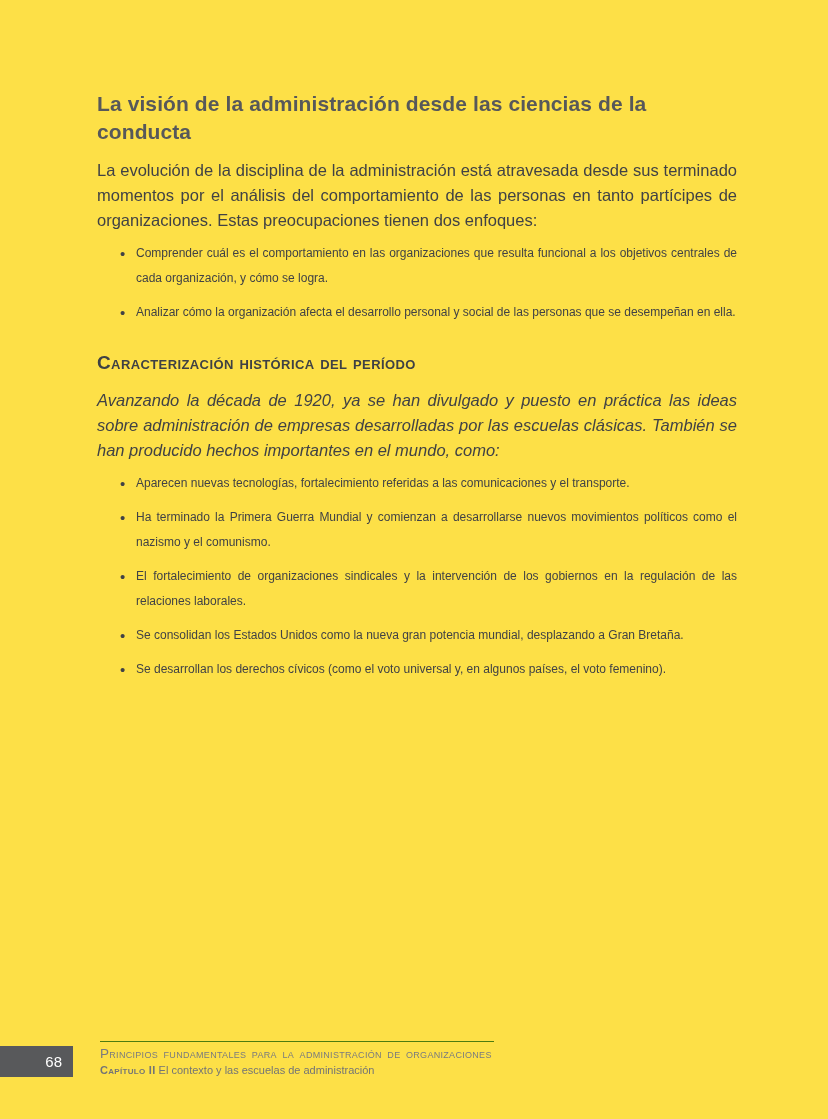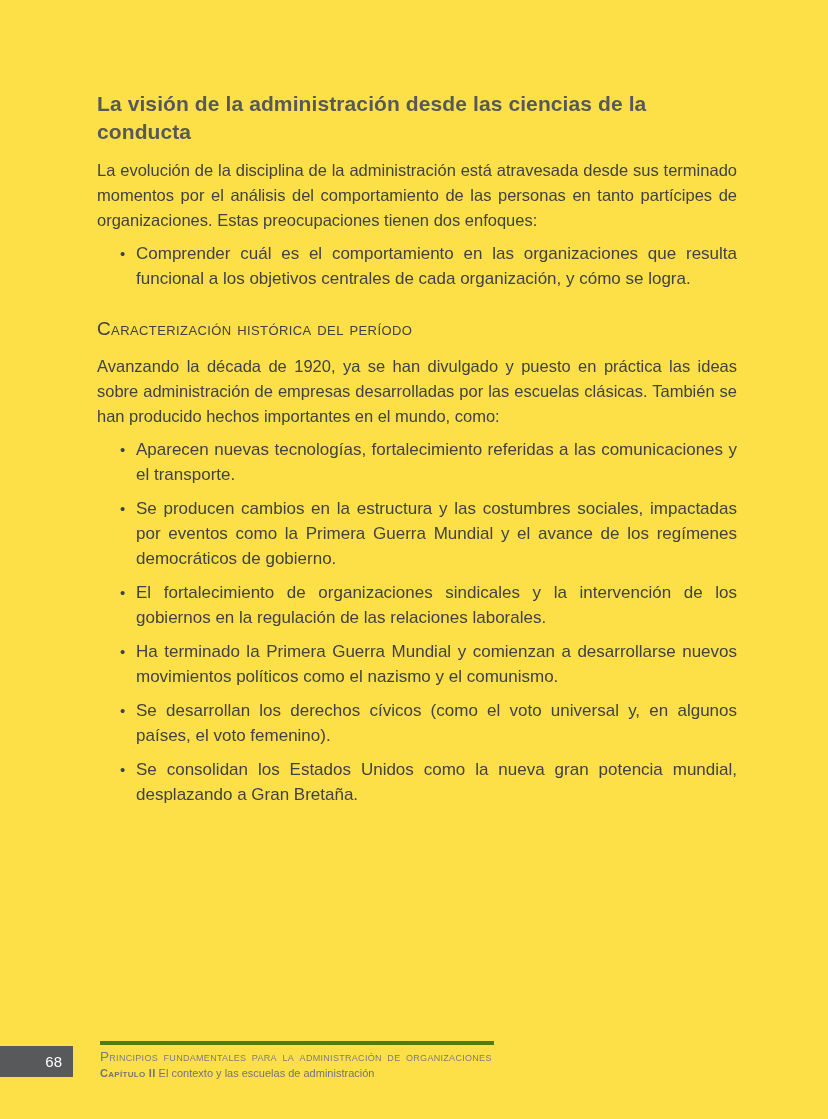--- a/index.html
+++ b/index.html
@@ -37,42 +37,42 @@
   }
   ul.bullets {
     list-style: none;
     margin-top: 8px;
     padding-left: 23px;
   }
   ul.bullets li {
     position: relative;
     padding-left: 16px;
     margin-bottom: 9px;
-    font-size: 17px;
+    font-size: 12px;
     line-height: 25px;
     color: #414245;
     text-align: justify;
   }
   ul.bullets li::before {
     content: "\2022";
     position: absolute;
     left: 0;
     top: 0;
     font-size: 15px;
     color: #414245;
   }
   h2.section-heading {
     margin-top: 27px;
     font-size: 19px;
     font-variant: small-caps;
-    font-weight: normal;
+    font-weight: bold;
     color: #3f4144;
     letter-spacing: 0.4px;
   }
-  h2.section-heading + p.body-par { margin-top: 14px; }
+  h2.section-heading + p.body-par { margin-top: 14px; font-style: italic; }
   .footer {
     position: absolute;
     left: 0;
     top: 1041px;
     width: 828px;
   }
   .page-number-box {
     position: absolute;
     left: 0;
     top: 5px;
@@ -81,21 +81,21 @@
     background: #58595b;
     color: #ffffff;
     font-size: 15px;
     line-height: 31px;
     text-align: right;
     padding-right: 11px;
   }
   .footer-textblock {
     margin-left: 100px;
     width: 394px;
-    border-top: 4px solid #4d7c0f;
+    border-top: 1px solid #4d7c0f;
     padding-top: 4px;
   }
   .footer-book-title {
     font-variant: small-caps;
     font-size: 13.5px;
     line-height: 15px;
     color: #7a7b7e;
     letter-spacing: 0.3px;
     word-spacing: 1.5px;
     white-space: nowrap;
@@ -116,33 +116,33 @@
 <body>
 
 <div class="page">
   <main class="content">
     <h1 class="page-title">La visión de la administración desde las ciencias de la conducta</h1>
 
     <p class="body-par">La evolución de la disciplina de la administración está atravesada desde sus terminado momentos por el análisis del comportamiento de las personas en tanto partícipes de organizaciones. Estas preocupaciones tienen dos enfoques:</p>
 
     <ul class="bullets">
       <li>Comprender cuál es el comportamiento en las organizaciones que resulta funcional a los objetivos centrales de cada organización, y cómo se logra.</li>
+      <li>Analizar cómo la organización afecta el desarrollo personal y social de las personas que se desempeñan en ella.</li>
     </ul>
 
     <h2 class="section-heading">Caracterización histórica del período</h2>
 
     <p class="body-par">Avanzando la década de 1920, ya se han divulgado y puesto en práctica las ideas sobre administración de empresas desarrolladas por las escuelas clásicas. También se han producido hechos importantes en el mundo, como:</p>
 
     <ul class="bullets">
       <li>Aparecen nuevas tecnologías, fortalecimiento referidas a las comunicaciones y el transporte.</li>
-      <li>Se producen cambios en la estructura y las costumbres sociales, impactadas por eventos como la Primera Guerra Mundial y el avance de los regímenes democráticos de gobierno.</li>
+      <li>Ha terminado la Primera Guerra Mundial y comienzan a desarrollarse nuevos movimientos políticos como el nazismo y el comunismo.</li>
       <li>El fortalecimiento de organizaciones sindicales y la intervención de los gobiernos en la regulación de las relaciones laborales.</li>
-      <li>Ha terminado la Primera Guerra Mundial y comienzan a desarrollarse nuevos movimientos políticos como el nazismo y el comunismo.</li>
+      <li>Se consolidan los Estados Unidos como la nueva gran potencia mundial, desplazando a Gran Bretaña.</li>
       <li>Se desarrollan los derechos cívicos (como el voto universal y, en algunos países, el voto femenino).</li>
-      <li>Se consolidan los Estados Unidos como la nueva gran potencia mundial, desplazando a Gran Bretaña.</li>
     </ul>
   </main>
 
   <footer class="footer">
     <div class="page-number-box">
       <span>68</span>
     </div>
     <div class="footer-textblock">
       <div class="footer-book-title">Principios fundamentales para la administración de organizaciones</div>
       <div class="footer-chapter">

